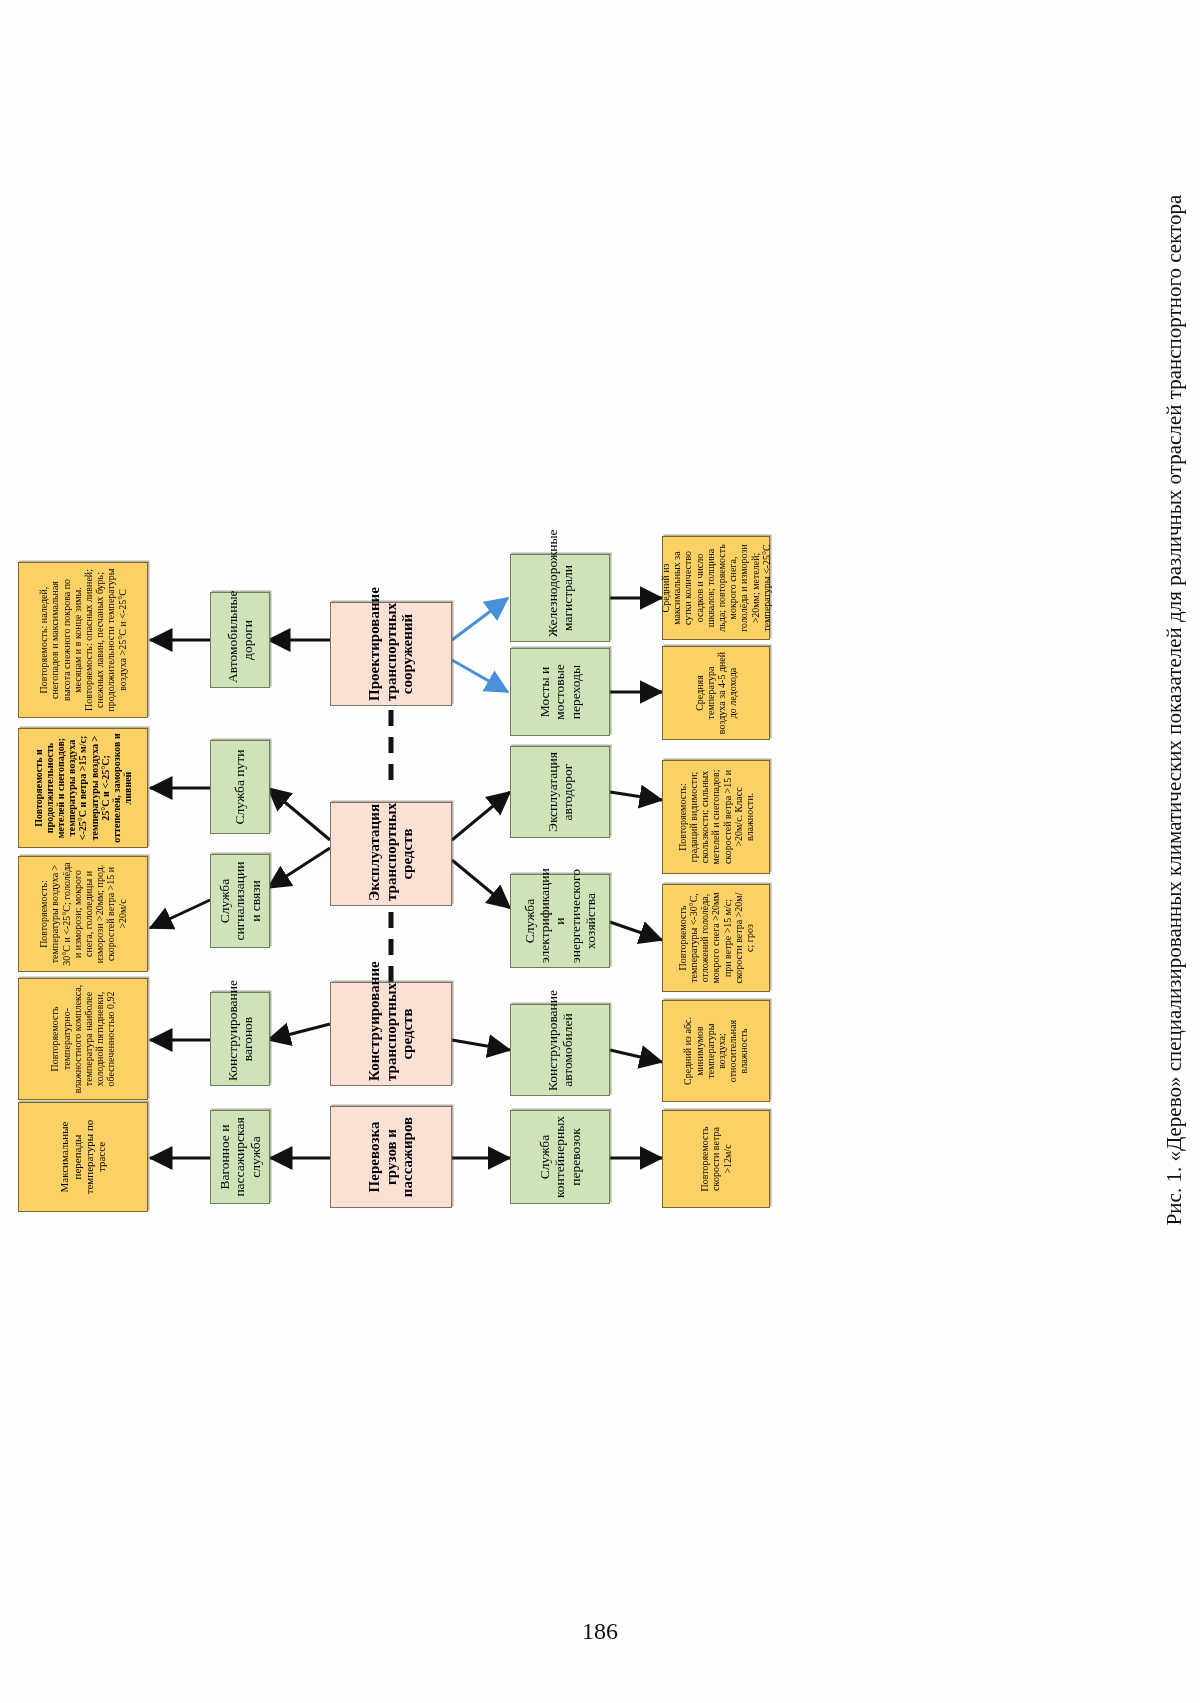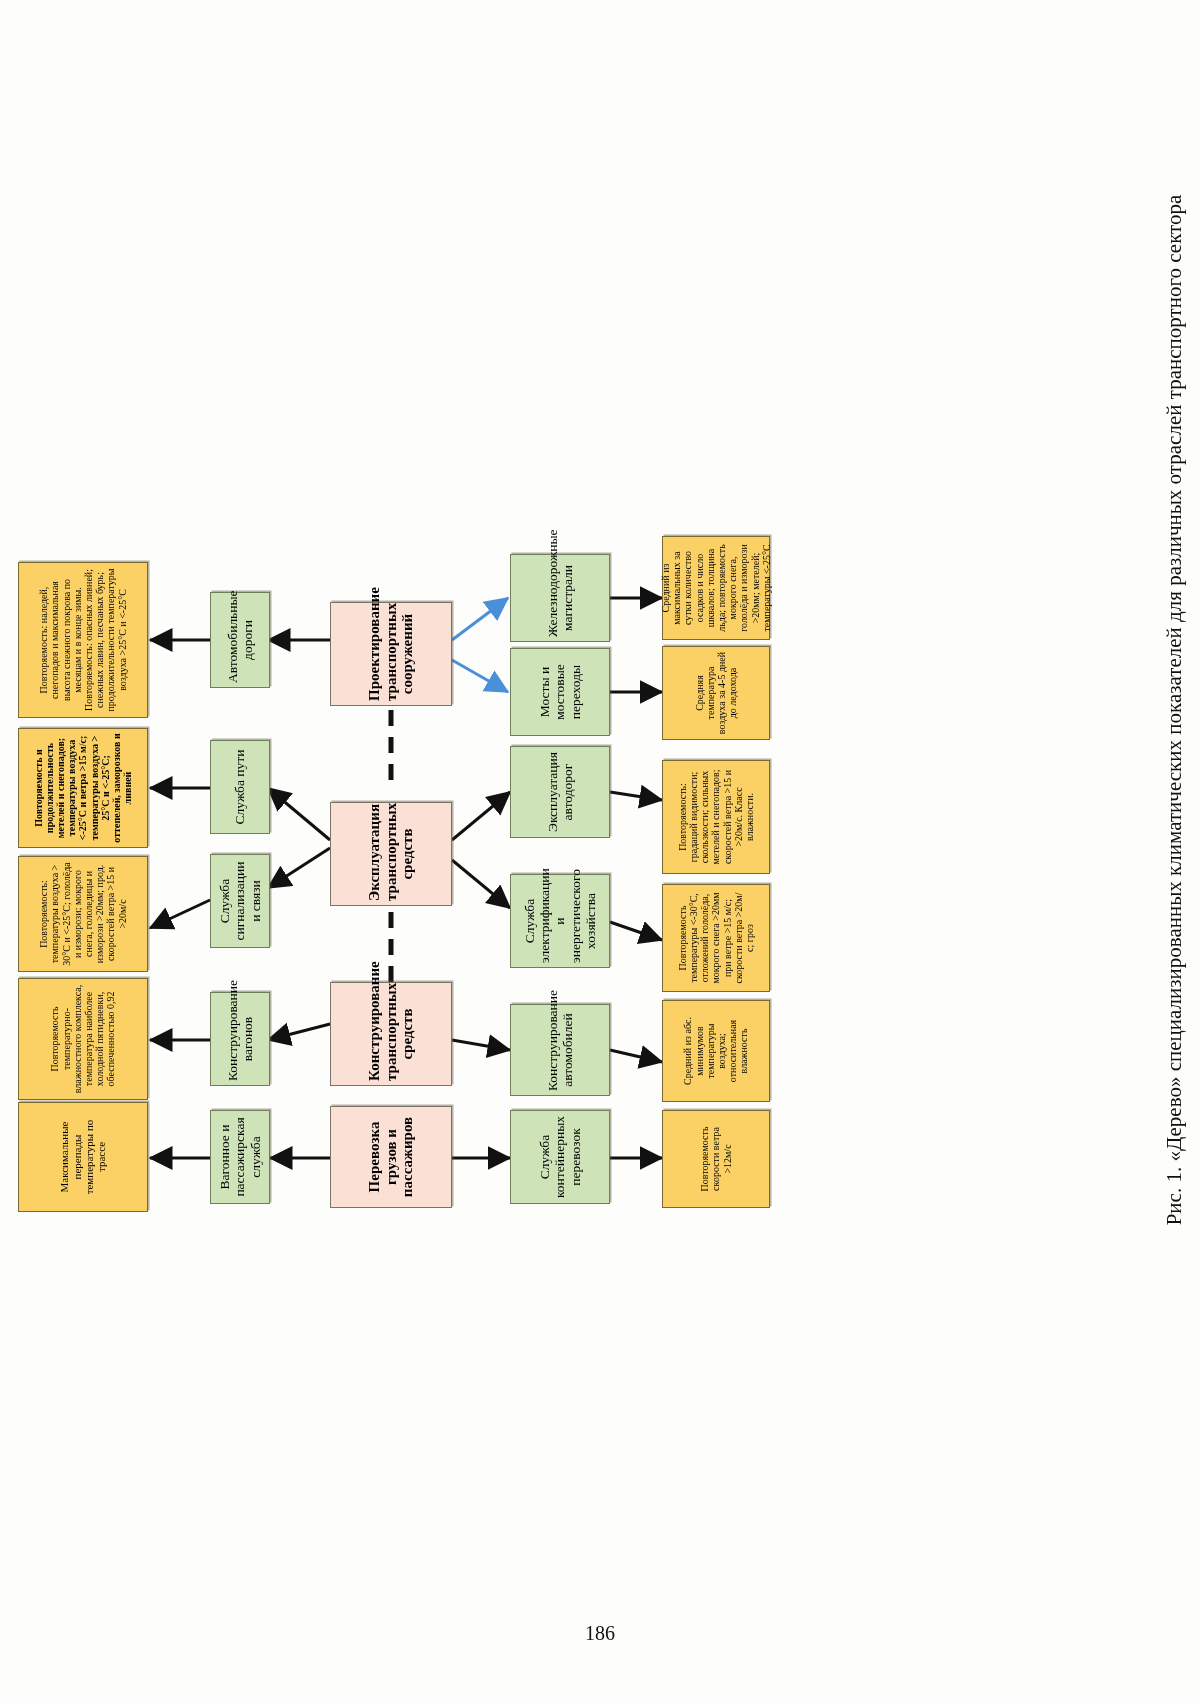--- a/index.html
+++ b/index.html
@@ -101,21 +101,21 @@
     line-height: 1.6;
     text-align: center;
     color: #111;
   }
   #folio {
     position: absolute;
     left: 0;
     right: 0;
     bottom: 58px;
     text-align: center;
-    font-size: 20px;
+    font-size: 24px;
     color: #111;
   }
 </style>
 </head>
 <body>
 
 <div id="page">
 
   <div id="figure-rot">
     <div id="figure-canvas">

